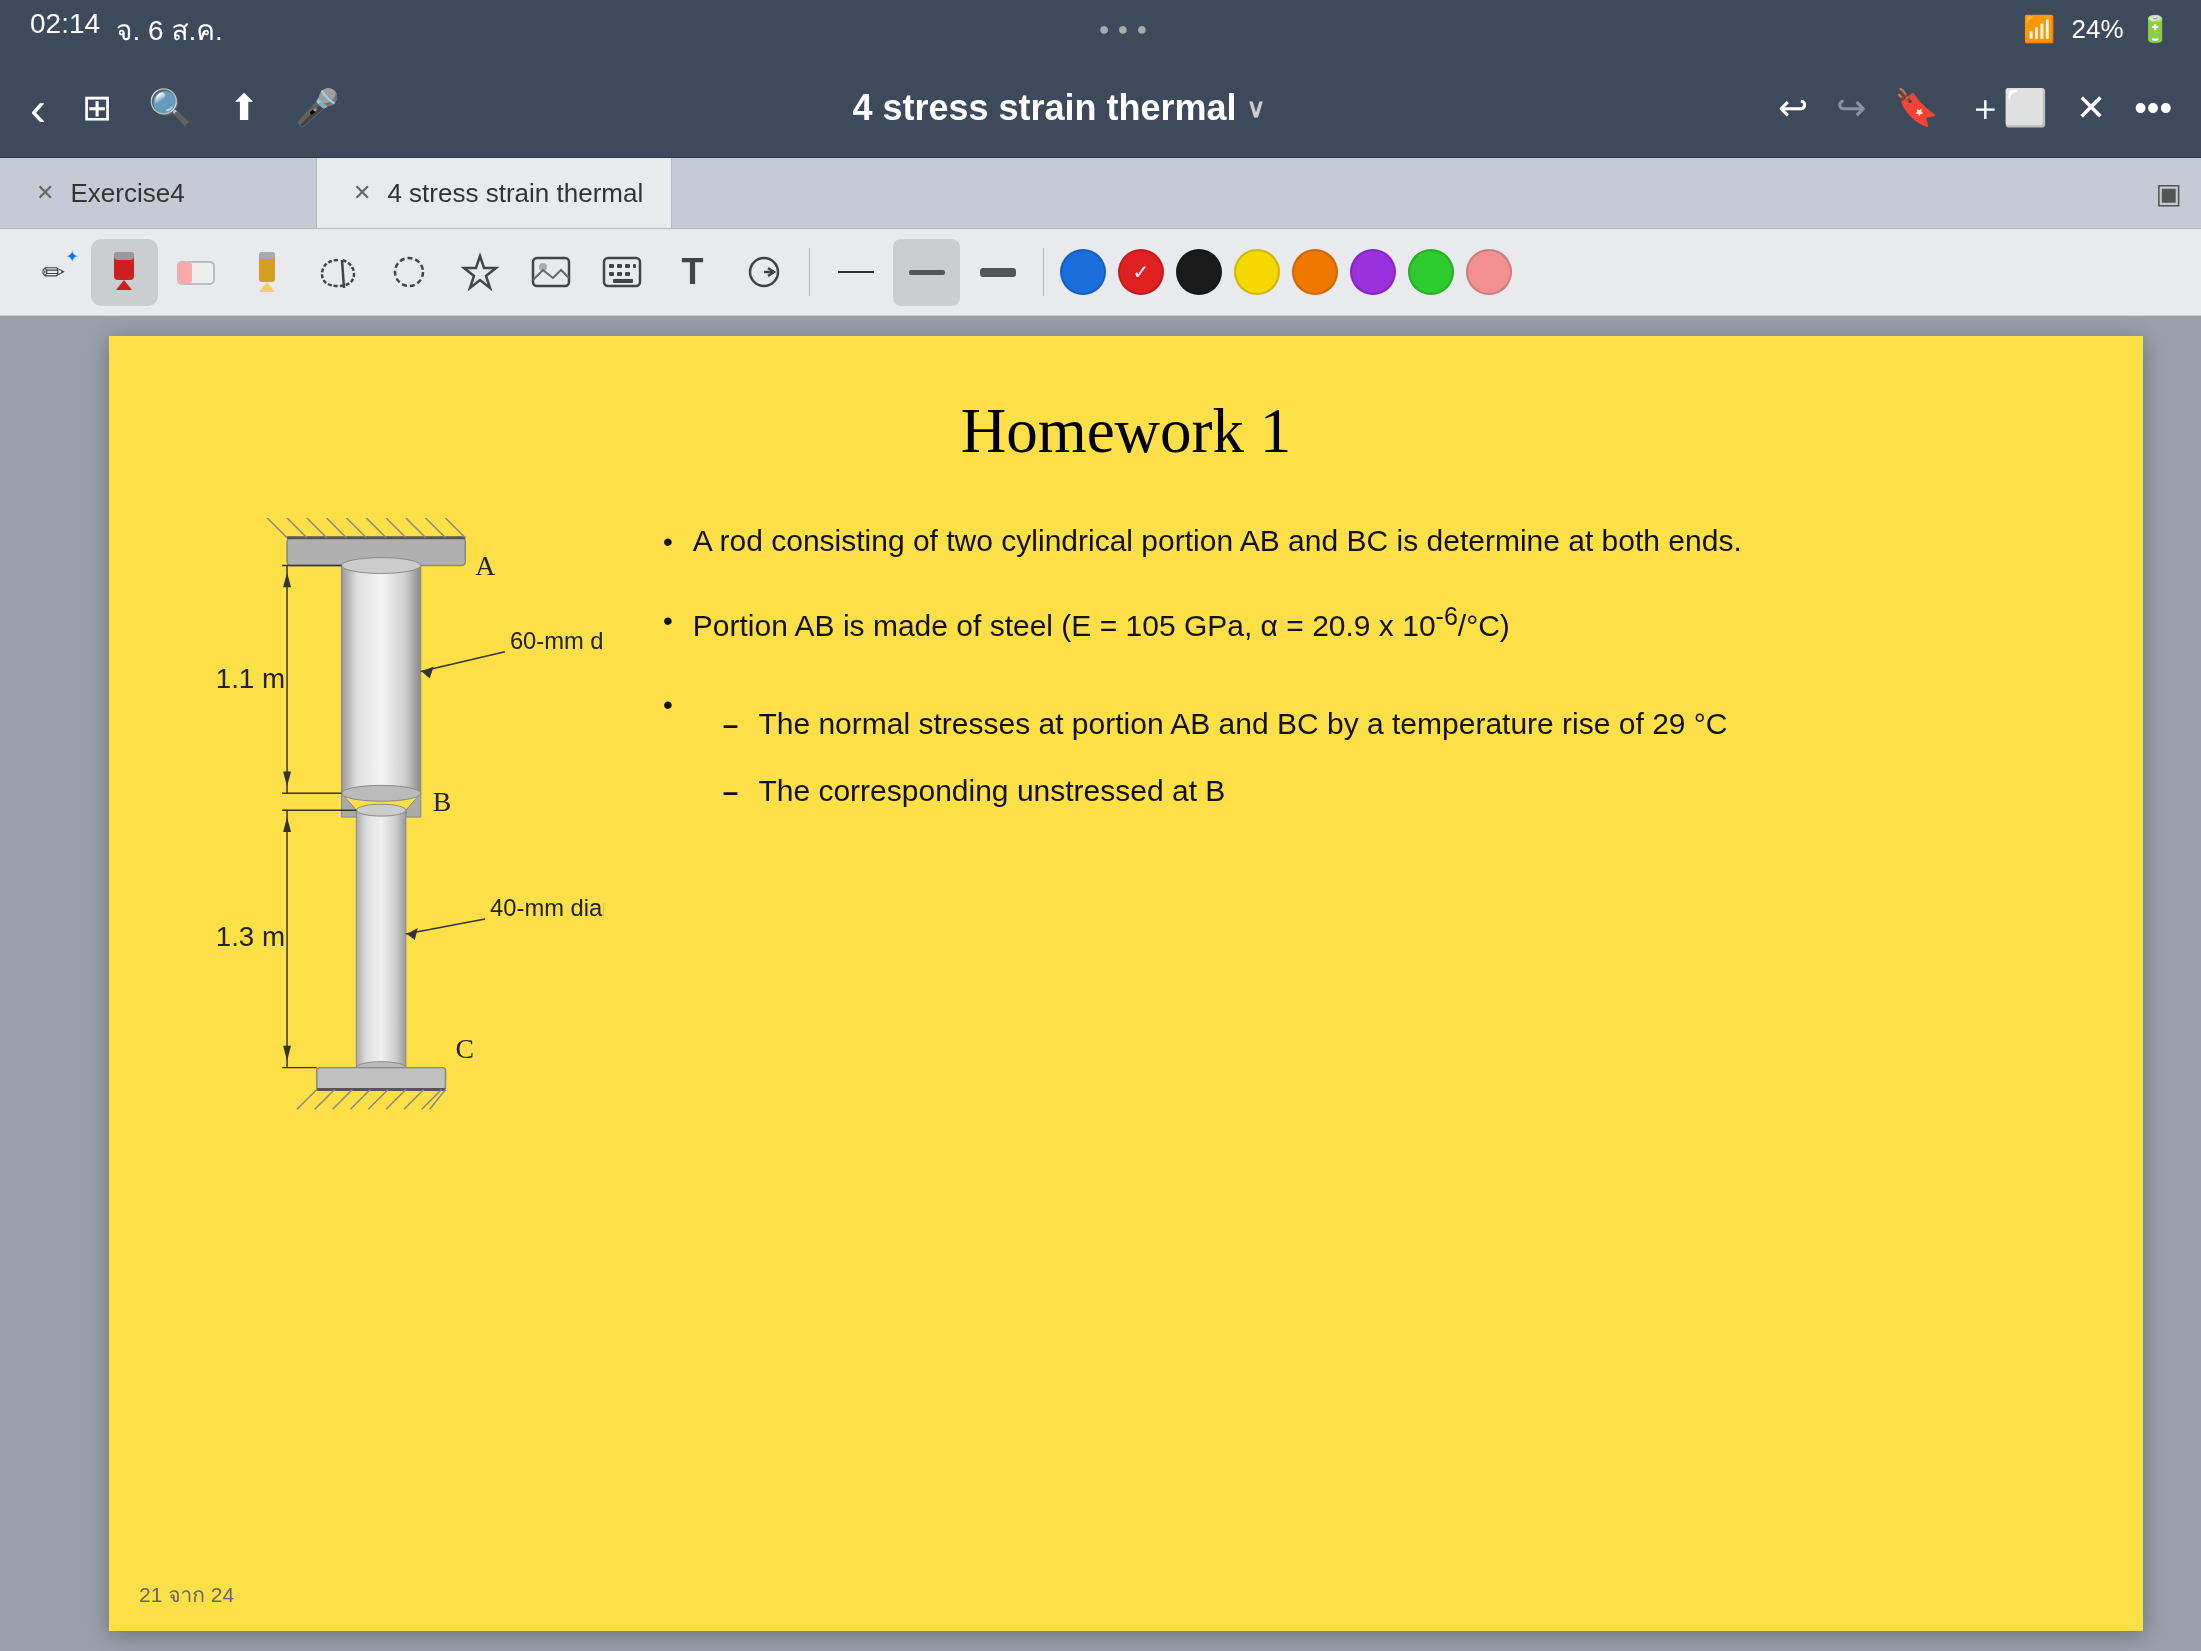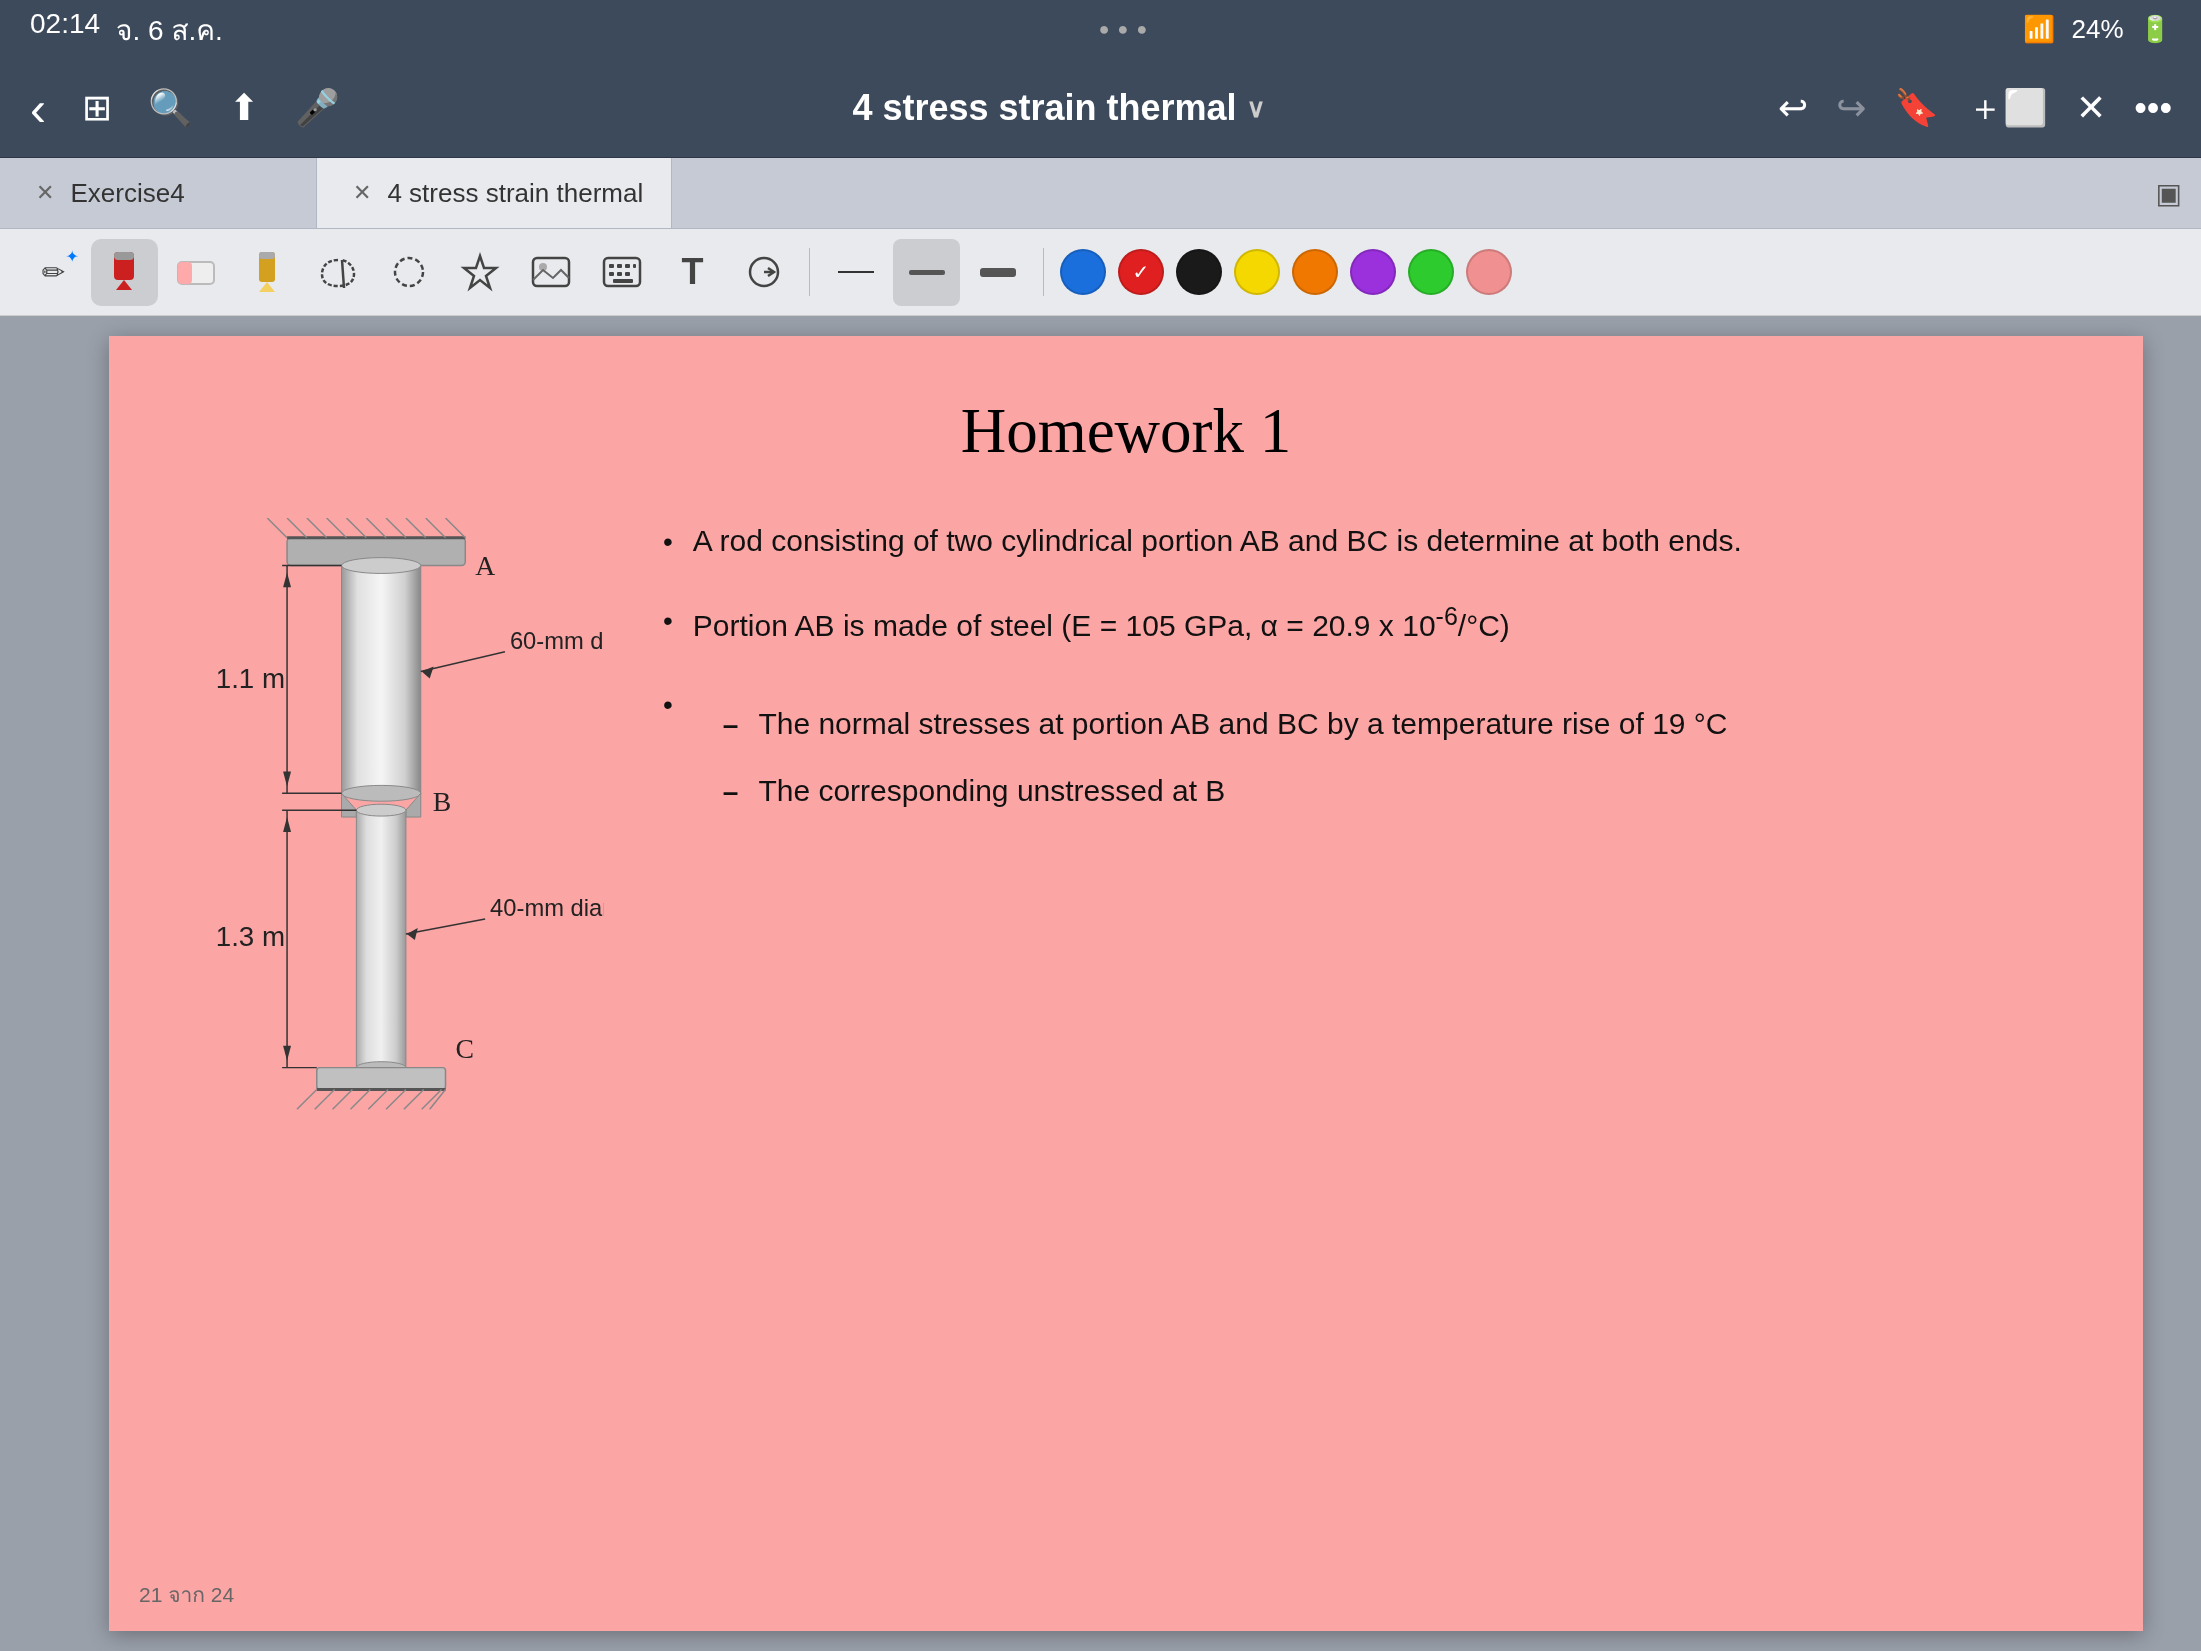--- a/index.html
+++ b/index.html
@@ -131,21 +131,21 @@
       align-items: center;
       padding-top: 20px;
     }
     .page-sidebar-right {
       width: 59px;
       background: #9aa0aa;
     }
 
     .document-page {
       flex: 1;
-      background: #fca5a5;
+      background: #fde047;
       margin: 20px 0;
       box-shadow: 0 4px 20px rgba(0,0,0,0.3);
       overflow: hidden;
       position: relative;
       padding: 59px 79px;
     }
 
     .page-number {
       position: absolute;
       bottom: 20px;
@@ -481,21 +481,21 @@
         </div>
         <div class="bullet-item">
           <span class="bullet-dot">•</span>
           <span class="bullet-text">Portion AB is made of steel (E = 105 GPa, α = 20.9 x 10<sup>-6</sup>/°C)</span>
         </div>
         <div class="bullet-item">
           <span class="bullet-dot">•</span>
           <div class="bullet-text">
             <div class="sub-bullet">
               <span class="sub-bullet-dash">–</span>
-              <span>The normal stresses at portion AB and BC by a temperature rise of 19 °C</span>
+              <span>The normal stresses at portion AB and BC by a temperature rise of 29 °C</span>
             </div>
             <div class="sub-bullet">
               <span class="sub-bullet-dash">–</span>
               <span>The corresponding unstressed at B</span>
             </div>
           </div>
         </div>
       </div>
     </div>
 

